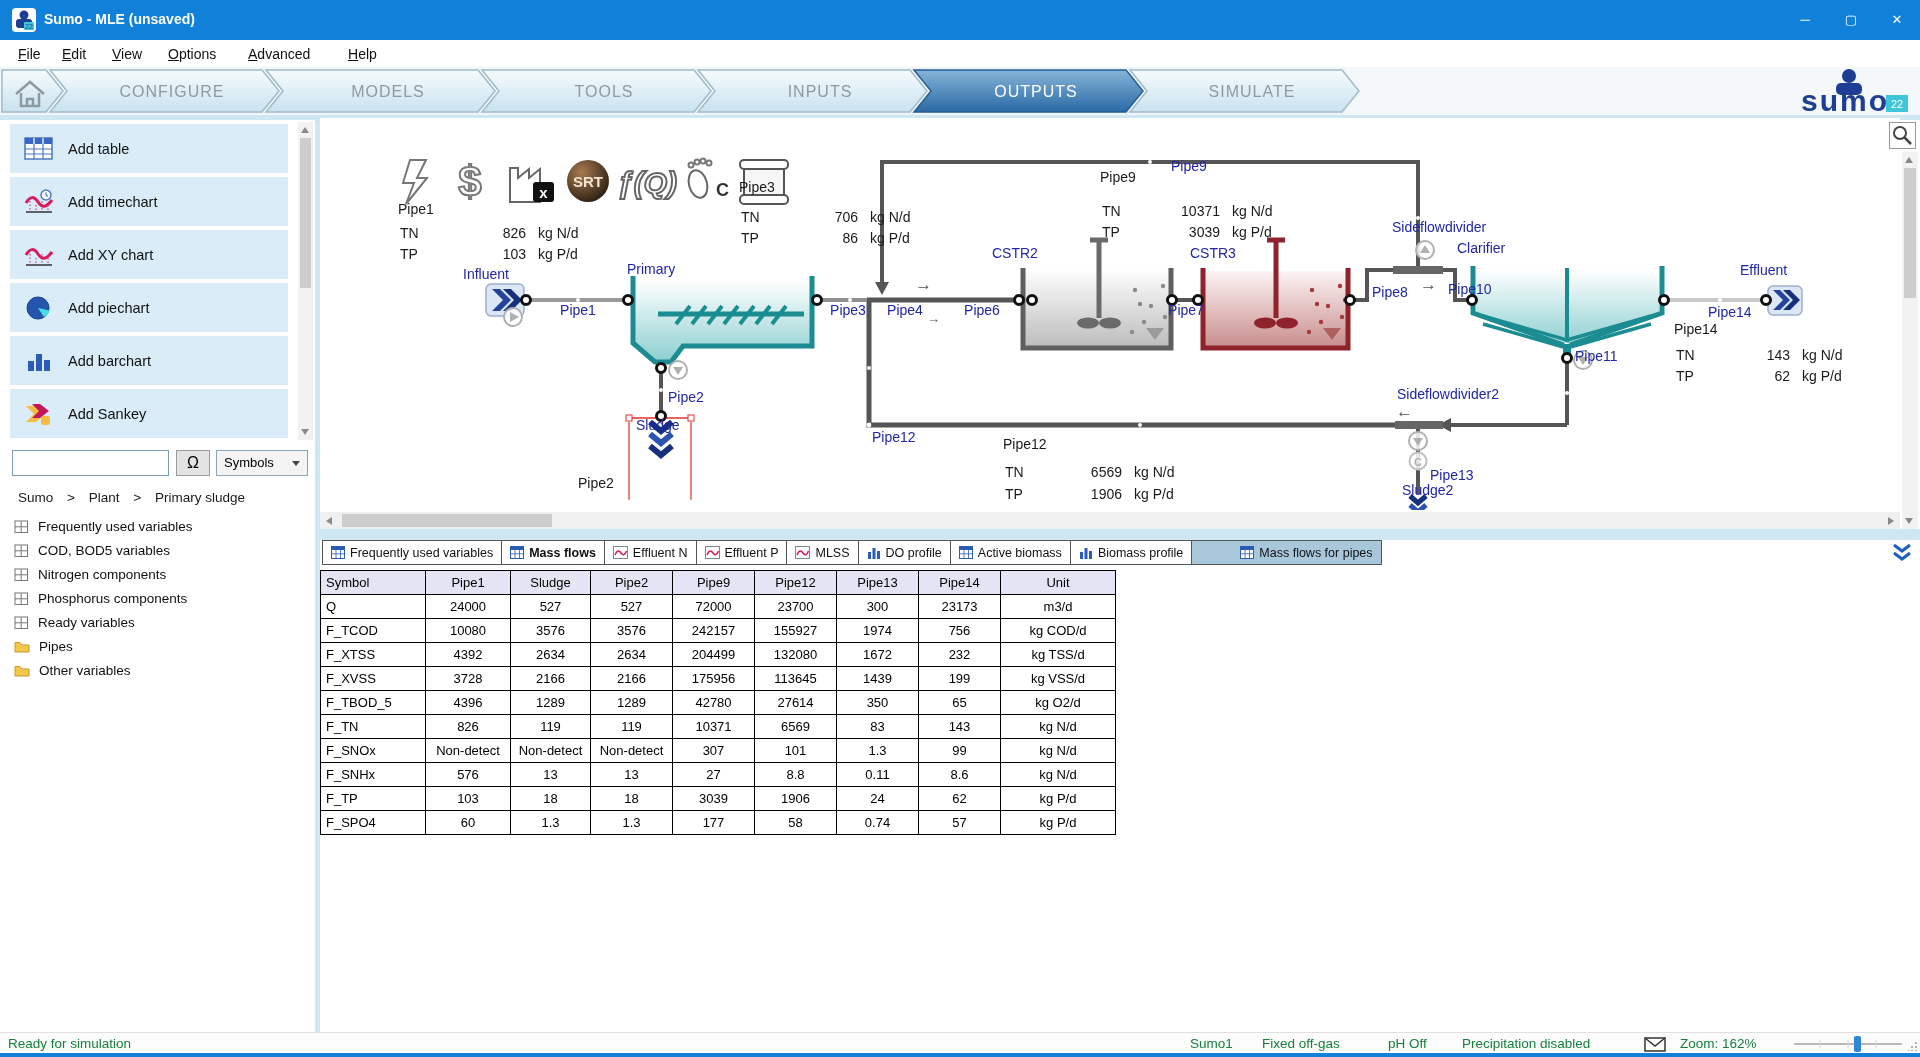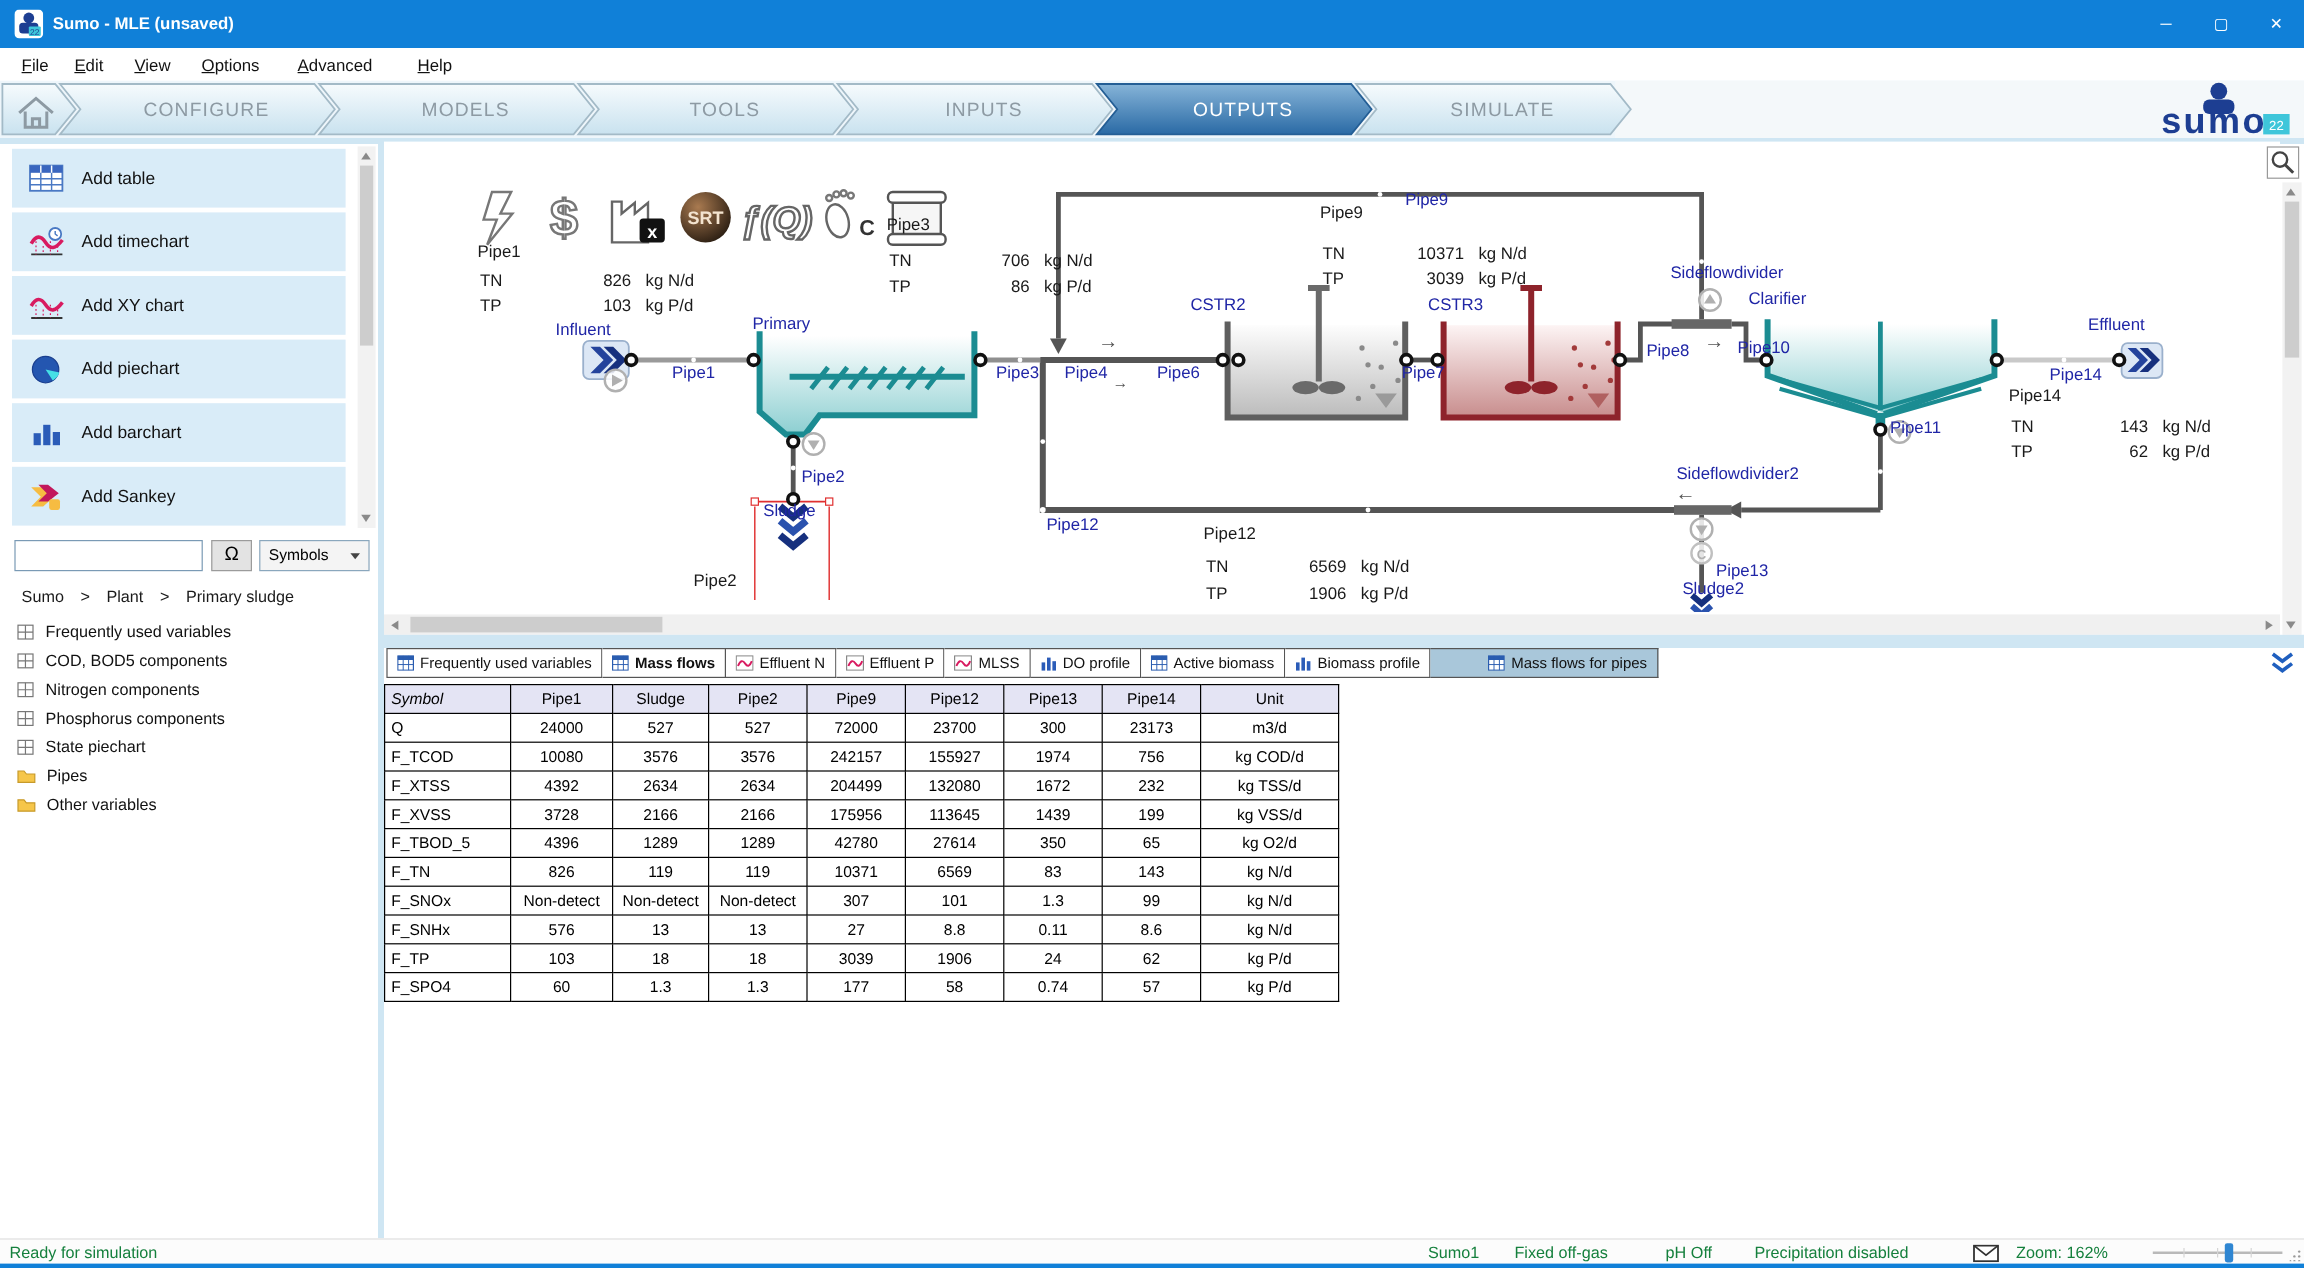--- a/index.html
+++ b/index.html
@@ -52,21 +52,21 @@
           align-items:center; gap:5px; padding:0 8px; font-size:12.5px; color:#111; cursor:pointer; }
   .rtab:first-child { border-left:1px solid #555; }
   .rtab.sel { background:#a9c7da;padding-left:48px; }
   .rtab.bold { font-weight:bold; }
   
   #result-table { left:320px; top:570px; border-collapse:collapse; }
   #result-table th, #result-table td { border:1px solid #000; font-size:13px; height:24px;
         padding:0 5px; text-align:center; font-weight:normal; background:#fff; }
   #result-table th { background:#e4e4f4; }
   #result-table .sym { text-align:left; }
-  #result-table th.sym { text-align:left;font-style:italic; }
+  #result-table th.sym { text-align:left; }
   
   #statusbar { left:0; top:1032px; width:1920px; height:21px; background:#fcfcfc;
                border-top:1px solid #e0e0e0; font-size:13.5px; color:#15803d; }
   #status-blue { left:0; top:1053px; width:1920px; height:4px; background:#1080d8; }
   .st { top:3px; }
   svg text { font-family:"Liberation Sans", sans-serif; }
 </style>
 </head>
 <body>
 
@@ -222,42 +222,42 @@
         <rect x="1" y="2" width="12.5" height="11.5" fill="#fff" stroke="#777"></rect>
         <path d="M7.2,2 V13.5 M1,7.8 H13.5" stroke="#777"></path>
       </svg>
     <span>Frequently used variables</span>
   </div>
   <div class="abs tree-item" style="top:418px">
     <svg width="15" height="15">
         <rect x="1" y="2" width="12.5" height="11.5" fill="#fff" stroke="#777"></rect>
         <path d="M7.2,2 V13.5 M1,7.8 H13.5" stroke="#777"></path>
       </svg>
-    <span>COD, BOD5 components</span>
+    <span>COD, BOD5 variables</span>
   </div>
   <div class="abs tree-item" style="top:442px">
     <svg width="15" height="15">
         <rect x="1" y="2" width="12.5" height="11.5" fill="#fff" stroke="#777"></rect>
         <path d="M7.2,2 V13.5 M1,7.8 H13.5" stroke="#777"></path>
       </svg>
     <span>Nitrogen components</span>
   </div>
   <div class="abs tree-item" style="top:466px">
     <svg width="15" height="15">
         <rect x="1" y="2" width="12.5" height="11.5" fill="#fff" stroke="#777"></rect>
         <path d="M7.2,2 V13.5 M1,7.8 H13.5" stroke="#777"></path>
       </svg>
     <span>Phosphorus components</span>
   </div>
   <div class="abs tree-item" style="top:490px">
     <svg width="15" height="15">
         <rect x="1" y="2" width="12.5" height="11.5" fill="#fff" stroke="#777"></rect>
         <path d="M7.2,2 V13.5 M1,7.8 H13.5" stroke="#777"></path>
       </svg>
-    <span>State piechart</span>
+    <span>Ready variables</span>
   </div>
   <div class="abs tree-item" style="top:514px">
     <svg width="16" height="14">
         <path d="M1,3.5 h5 l2,2.5 h7 v7 H1 Z" fill="#f6c64a" stroke="#c79a2a"></path>
       </svg>
     <span>Pipes</span>
   </div>
   <div class="abs tree-item" style="top:538px">
     <svg width="16" height="14">
         <path d="M1,3.5 h5 l2,2.5 h7 v7 H1 Z" fill="#f6c64a" stroke="#c79a2a"></path>

